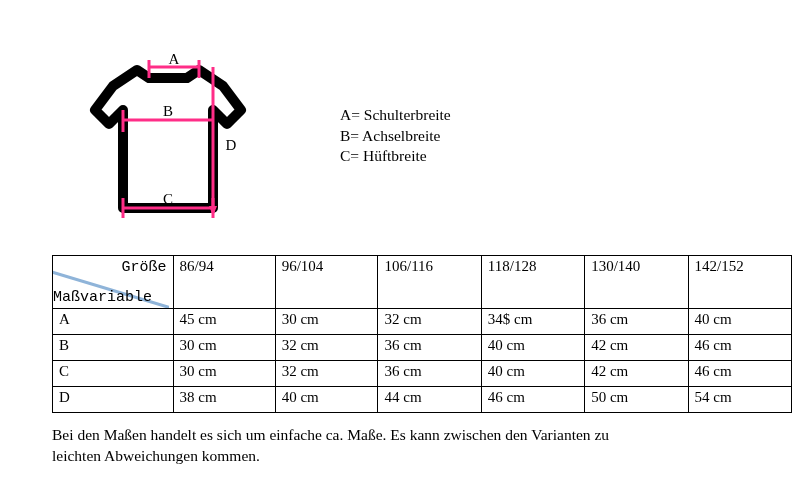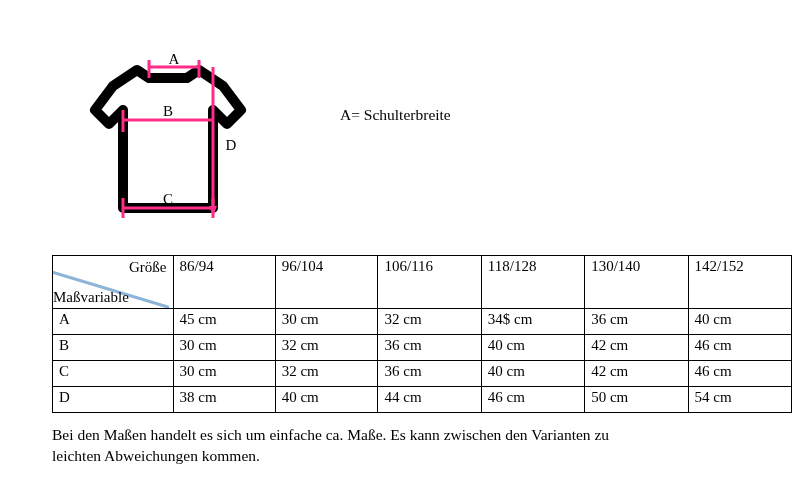--- a/index.html
+++ b/index.html
@@ -60,20 +60,21 @@
     border: 1px solid #000000;
     padding: 2px 6px 3px 6px;
     vertical-align: top;
     height: 20px;
   }
   #size-table td.hdr-corner {
     width: 116px;
     height: 52px;
     padding: 0;
     position: relative;
+    font-family: Liberation Mono, monospace;
   }
   #size-table td.colhead {
     width: 94px;
     margin-left: 20px;
   }
   #size-table td.rowlabel {
     width: 116px;
   }
   .corner-size-label {
     position: absolute;
@@ -130,20 +131,22 @@
 
       <text x="99" y="16" text-anchor="middle" font-family="Liberation Serif, serif" font-size="15" fill="#000000">A</text>
       <text x="93" y="68" text-anchor="middle" font-family="Liberation Serif, serif" font-size="15" fill="#000000">B</text>
       <text x="93" y="156" text-anchor="middle" font-family="Liberation Serif, serif" font-size="15" fill="#000000">C</text>
       <text x="156" y="102" text-anchor="middle" font-family="Liberation Serif, serif" font-size="15" fill="#000000">D</text>
     </svg>
   </div>
 
   <div id="legend">
     <div>A= Schulterbreite</div>
+    <div>B= Achselbreite</div>
+    <div>C= Hüftbreite</div>
   </div>
 
 </div>
 
 <table id="size-table">
   <tbody>
     <tr>
       <td class="hdr-corner">
         <svg class="corner-slash" width="116" height="52" xmlns="http://www.w3.org/2000/svg">
           <line x1="-8" y1="14" x2="118" y2="52" stroke="#8fb4d9" stroke-width="3"></line>

